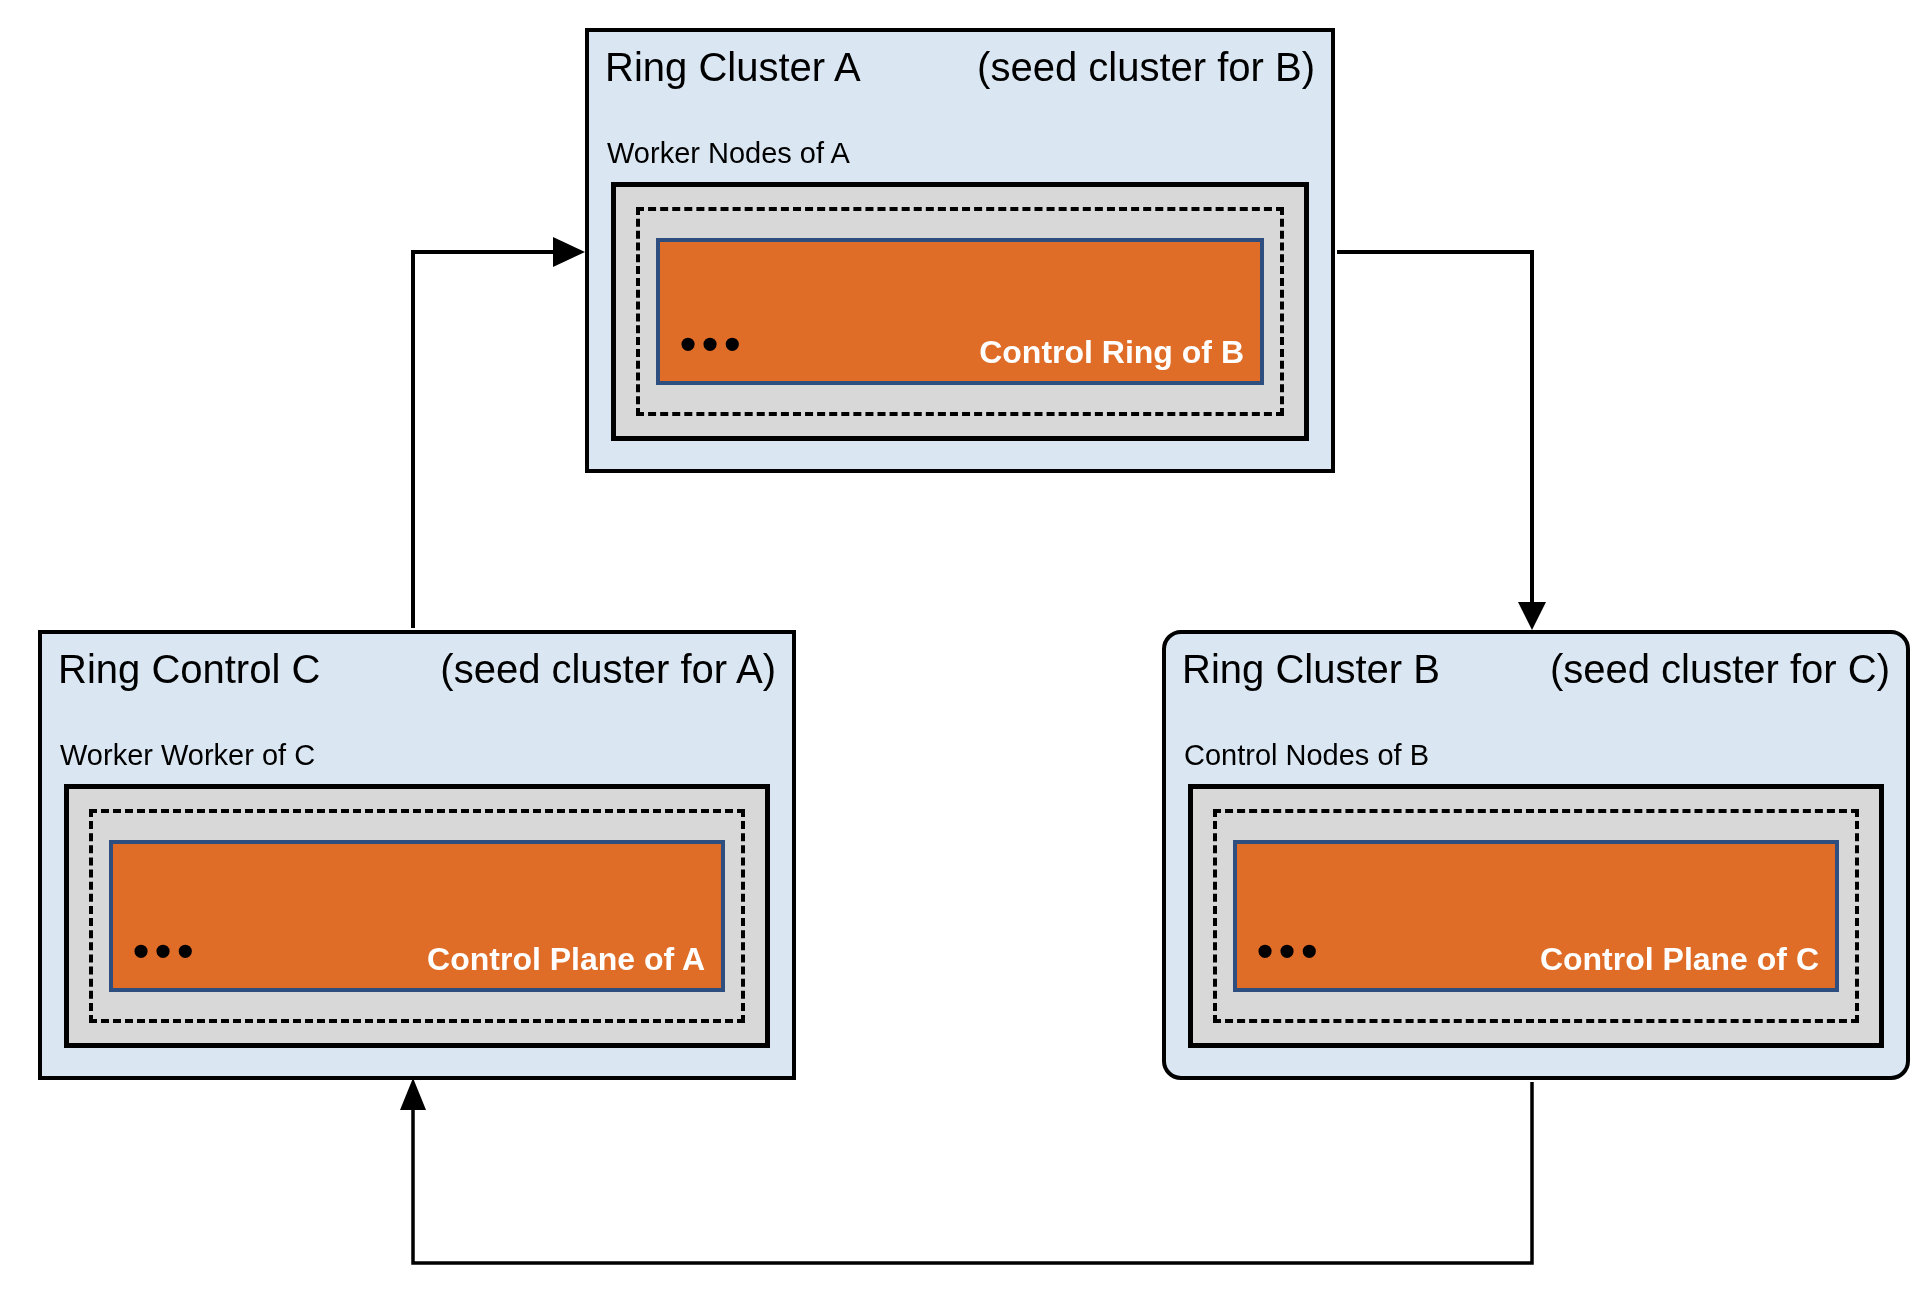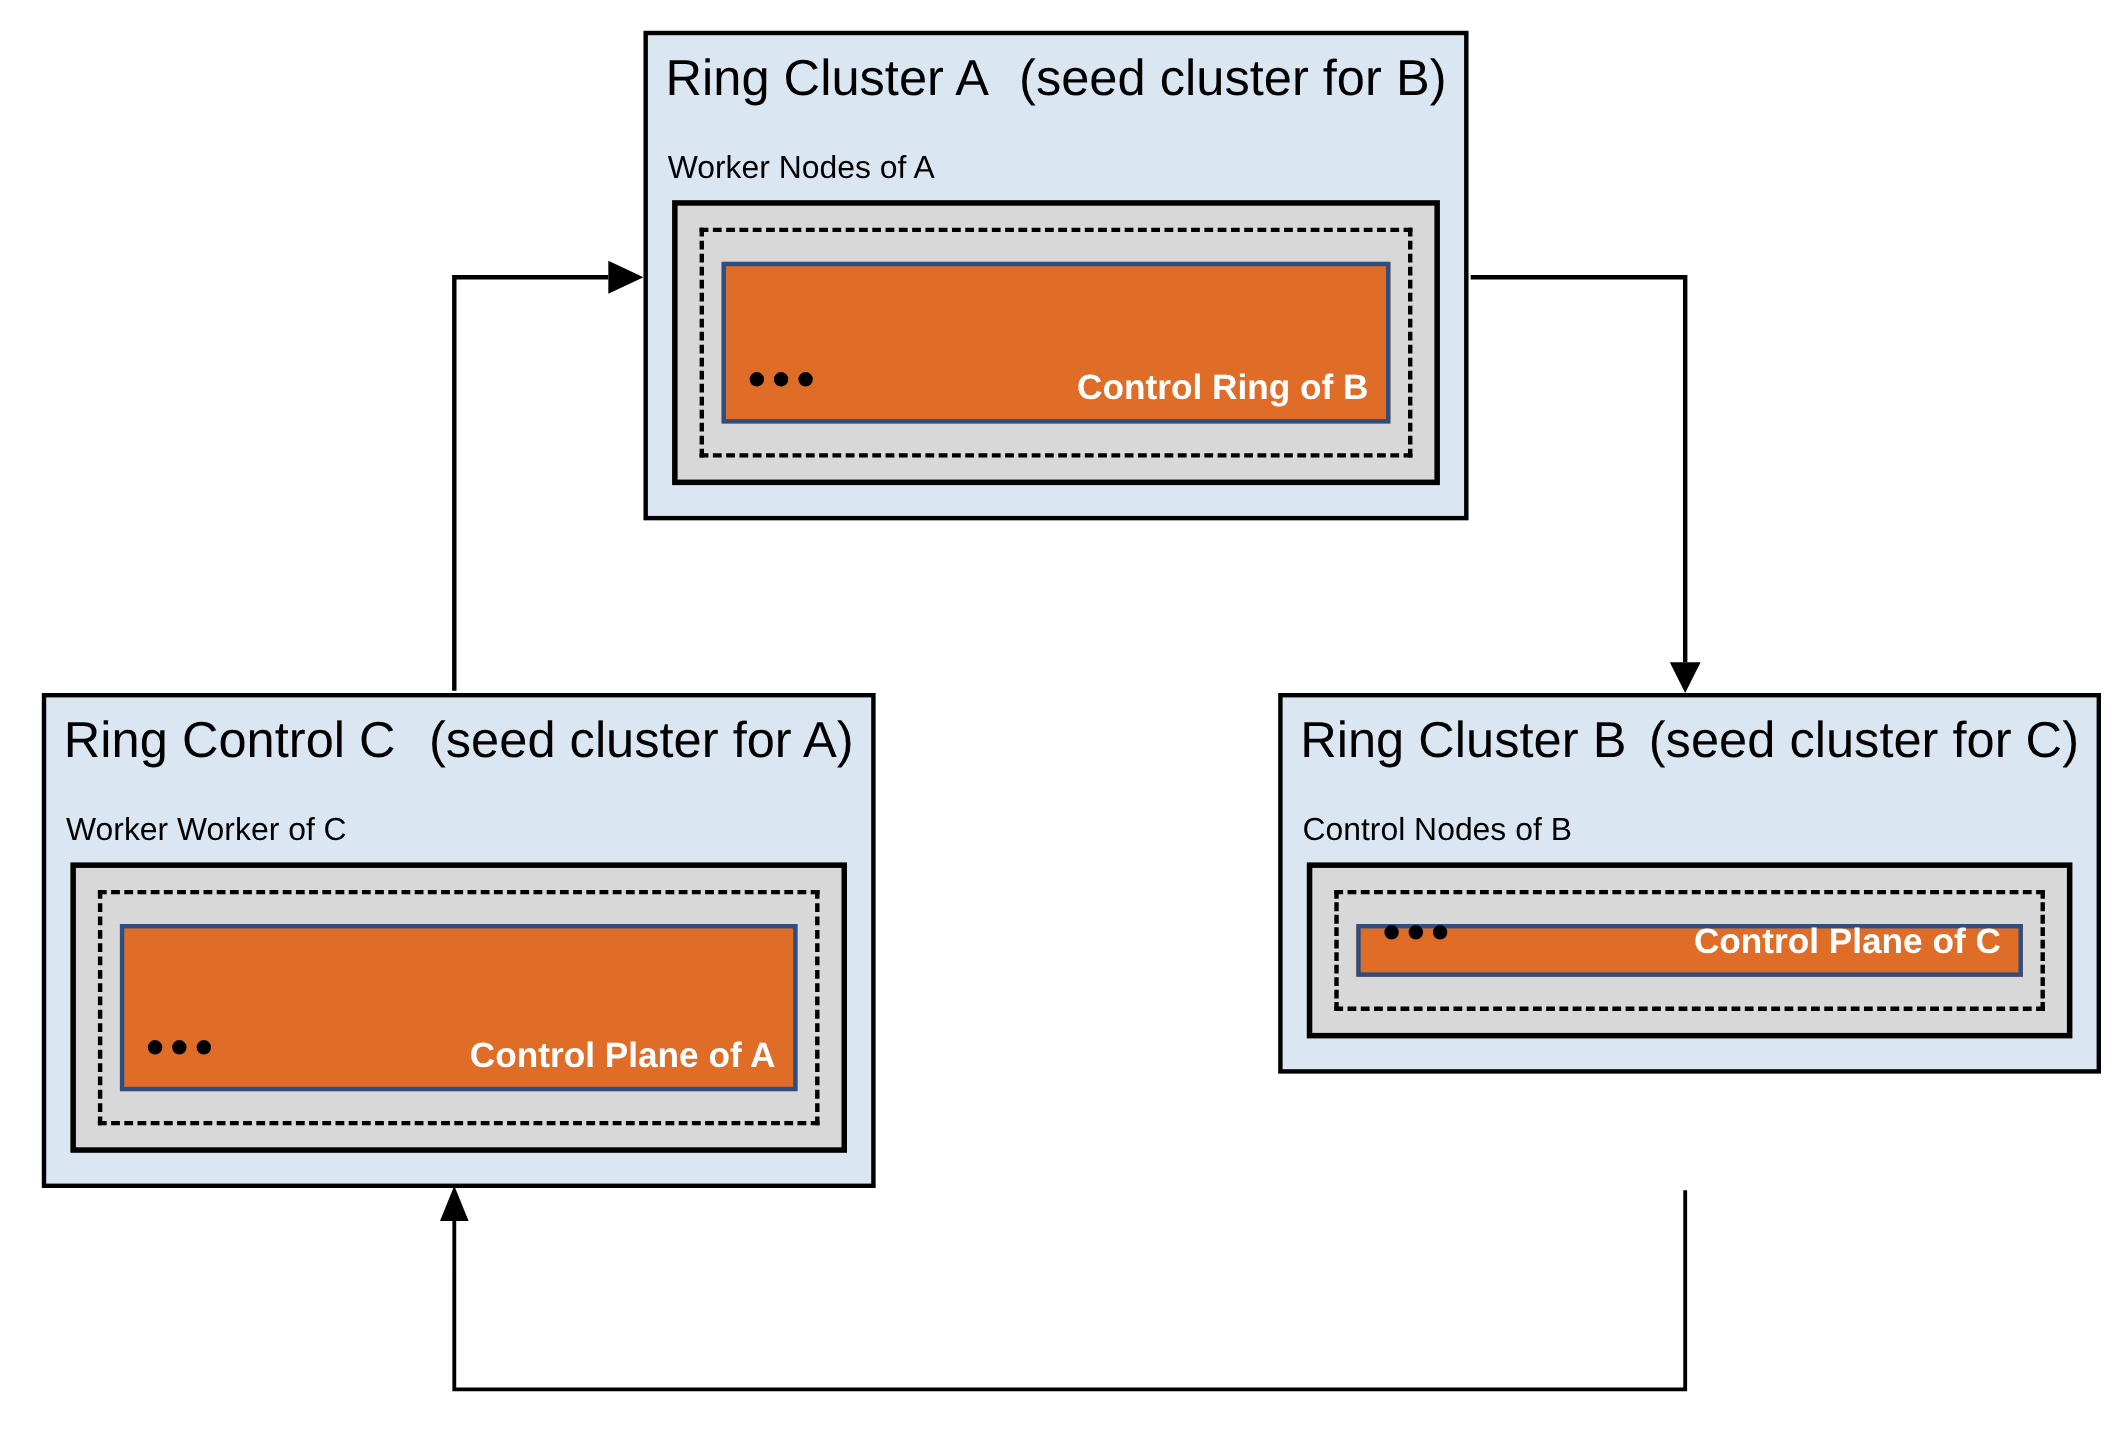--- a/index.html
+++ b/index.html
@@ -16,25 +16,25 @@
     pointer-events:none;
   }
   .cluster{
     position:absolute;
     box-sizing:border-box;
     background:var(--cluster-bg,#DAE7F3);
     border:4px solid #000;
   }
   .cluster-a{left:585px;top:28px;width:750px;height:445px;}
   .cluster-c{left:38px;top:630px;width:758px;height:450px;}
-  .cluster-b{left:1162px;top:630px;width:748px;height:346px;}
+  .cluster-b{left:1162px;top:630px;width:748px;height:450px;border-radius:19px;}
   .title-row{
     display:flex;justify-content:space-between;align-items:baseline;
     padding:10px 16px 0 16px;
-    font-size:46px;line-height:1.25;font-weight:400;white-space:nowrap;
+    font-size:40px;line-height:1.25;font-weight:400;white-space:nowrap;
   }
   .worker-label{
     position:absolute;top:104px;left:18px;
     font-size:29px;font-weight:400;line-height:1.2;
   }
   .nodes-box{
     position:absolute;left:22px;right:22px;top:150px;bottom:28px;
     box-sizing:border-box;
     background:var(--nodes-bg,#D8D8D8);
     border:5px solid #000;

